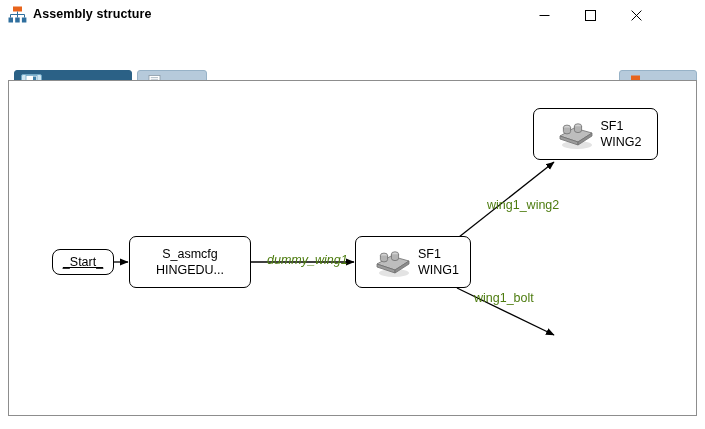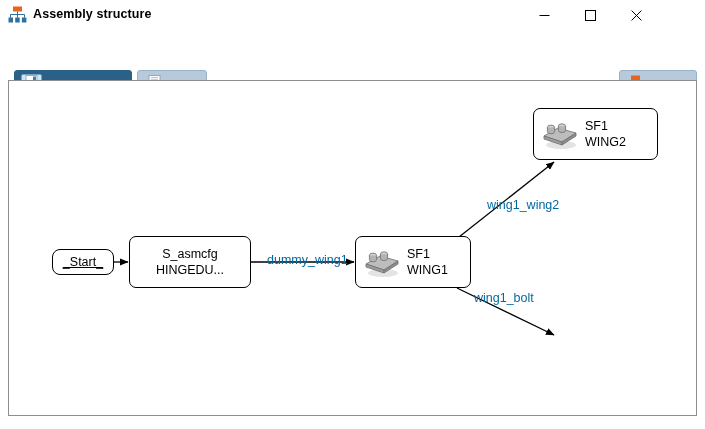--- a/index.html
+++ b/index.html
@@ -127,21 +127,21 @@
 
   
   .node {
     position: absolute;
     box-sizing: border-box;
     border: 1.3px solid #000000;
     background: #ffffff;
     display: flex;
     align-items: center;
   }
-  .node-rounded { border-radius: 7px; }
+  .node-rounded { border-radius: 7px; justify-content: center; }
   .node-pill { border-radius: 8px; }
 
   #node-start {
     left: 43px; top: 168px;
     width: 62px; height: 26px;
     justify-content: center;
   }
   #node-start .node-label {
     font-size: 12.5px;
     color: #000;
@@ -182,25 +182,25 @@
     flex: 0 0 auto;
     margin-left: 7px;
     margin-right: 6px;
     width: 38px; height: 32px;
     position: relative;
   }
 
   .edge-label {
     position: absolute;
     font-size: 12.5px;
-    color: #0369a1;
+    color: #4d7c0f;
     white-space: nowrap;
     background: transparent;
   }
-  #label-dummy-wing1 { left: 258px; top: 172px; }
+  #label-dummy-wing1 { left: 258px; top: 172px; font-style: italic; }
   #label-wing1-wing2 { left: 478px; top: 117px; }
   #label-wing1-bolt  { left: 465px; top: 210px; }
 </style>
 </head>
 <body>
 
 <div id="titlebar">
 
   <span id="app-icon">
     <svg width="19" height="18" viewBox="0 0 19 18">

